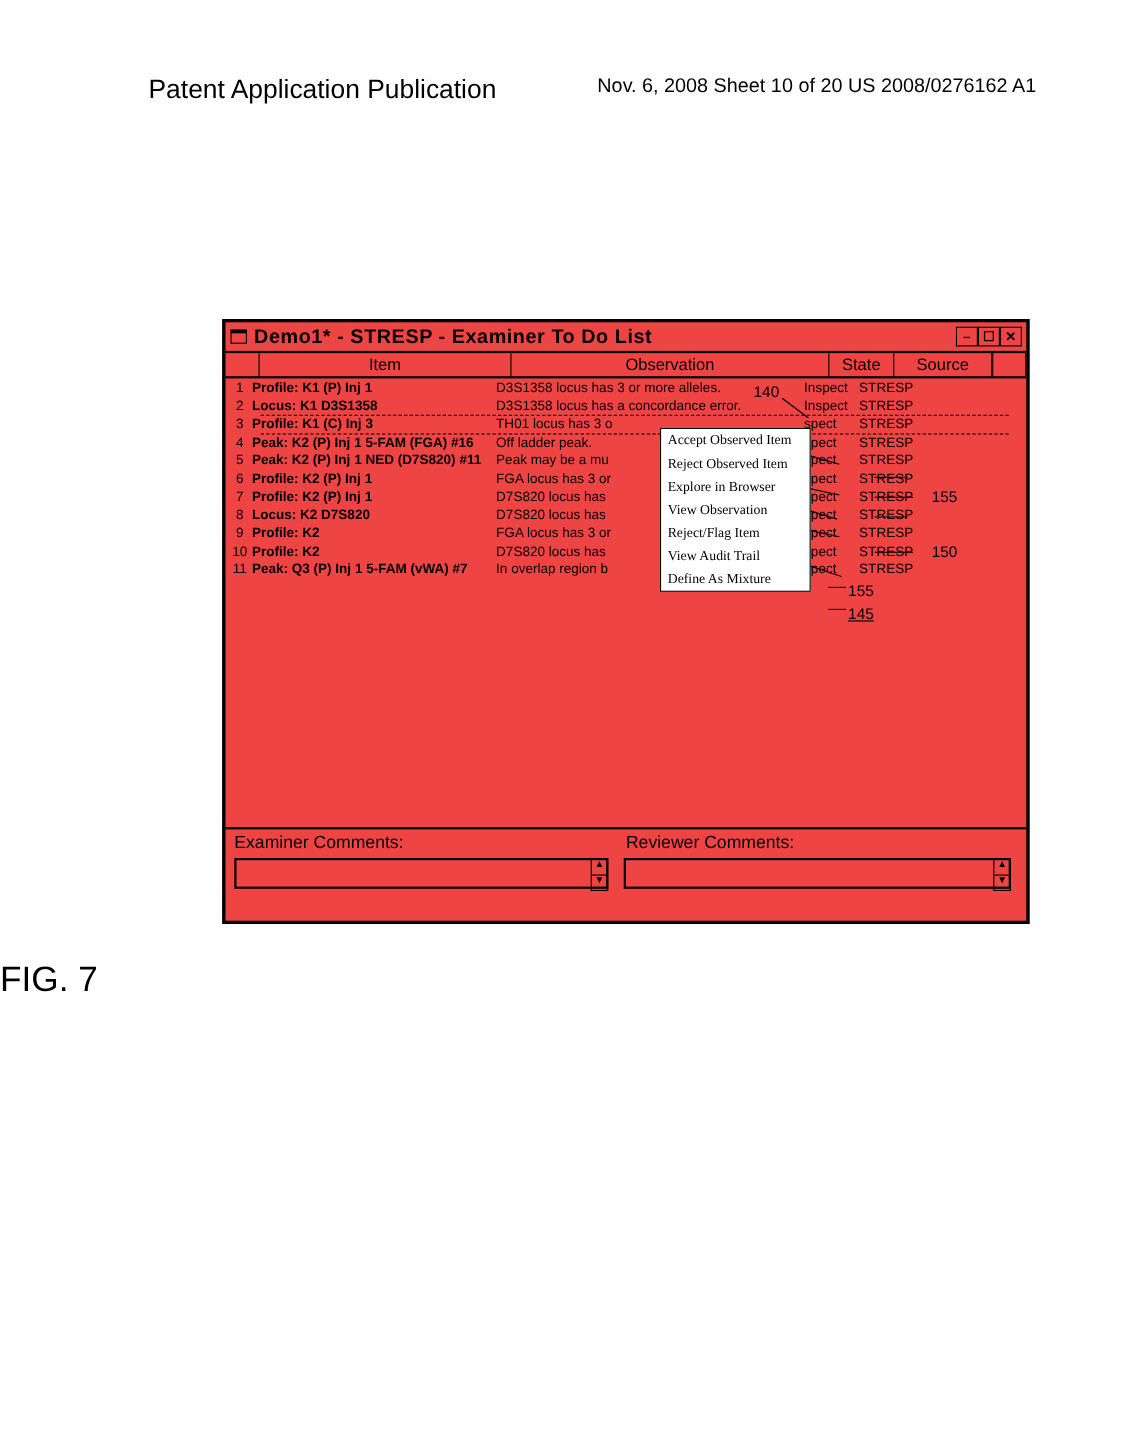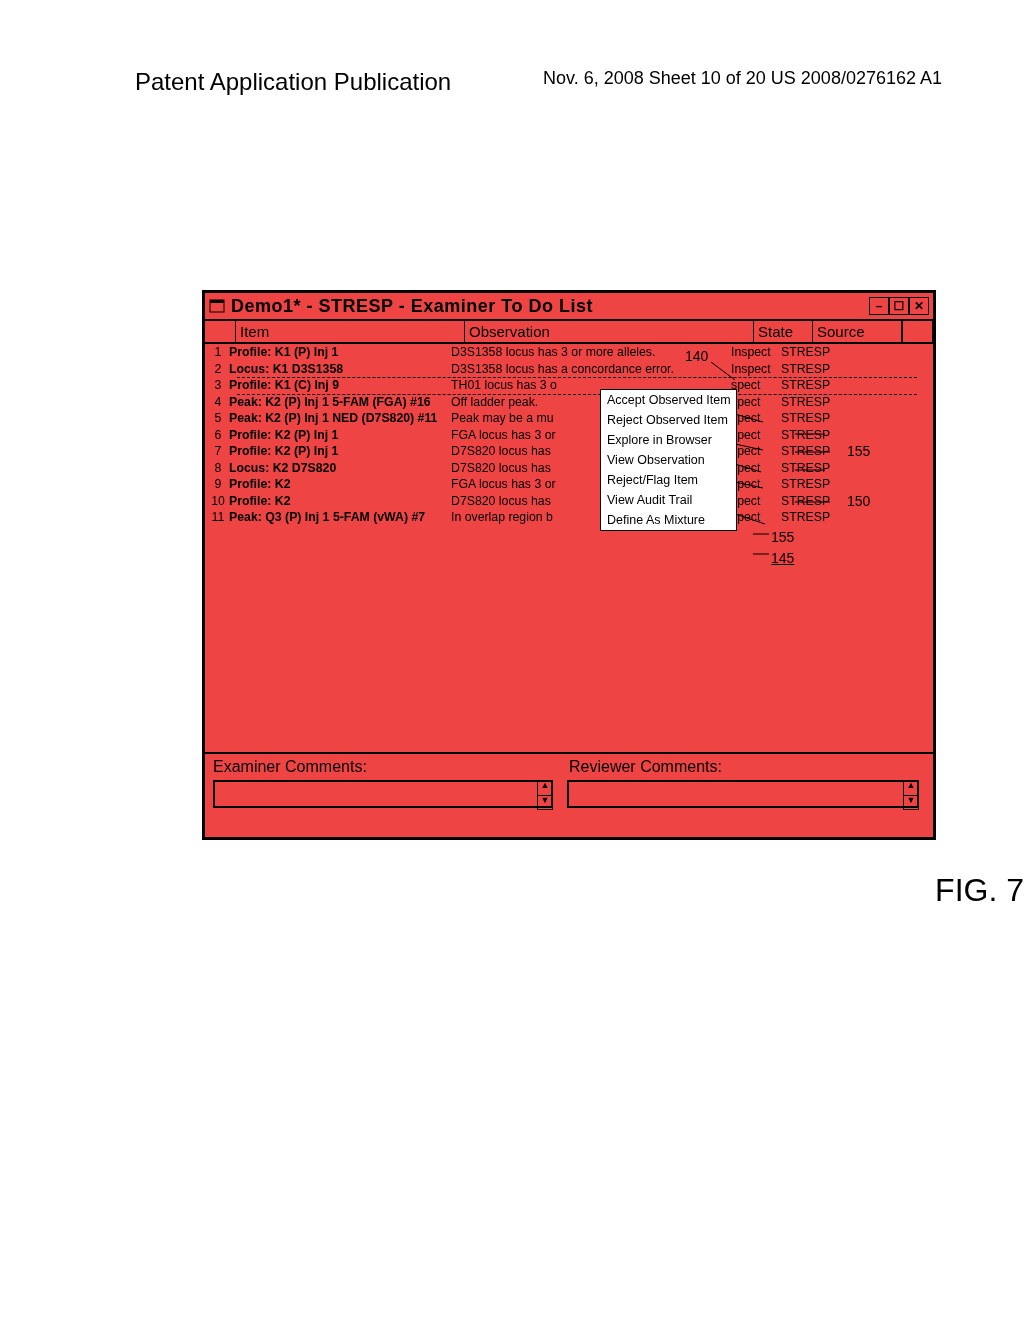--- a/index.html
+++ b/index.html
@@ -69,20 +69,21 @@
     align-items: center;
     justify-content: center;
     font-size: 12px;
     line-height: 1;
     font-weight: bold;
   }
   .columns-header {
     display: flex;
     font-size: 15px;
     border-bottom: 2px solid #000;
+    text-align: center;
   }
   .columns-header > div {
     border-right: 1px solid #000;
     padding: 2px 4px;
   }
   .col-num { width: 22px; border-right: 1px solid #000;}
   .col-item { width: 220px; }
   .col-obs { width: 280px; }
   .col-state { width: 50px; }
   .col-source { width: 80px; border-right: none;}
@@ -122,20 +123,21 @@
     left: 395px;
     width: 135px;
     border: 1px solid #000;
     background: #fff;
     font-size: 12.5px;
     z-index: 5;
   }
   .context-menu div {
     padding: 3px 6px;
     white-space: nowrap;
+    font-family: Liberation Serif, serif;
   }
   .footer-area {
     border-top: 2px solid #000;
     padding: 4px 8px 6px 8px;
     font-size: 16px;
     height: 78px;
   }
   .footer-line1 { margin-bottom: 2px;}
   .footer-line2 { display: flex; }
   .footer-line2 .lbl { width: 356px;}
@@ -166,21 +168,21 @@
     font-size:9px;
     text-align:center;
     line-height:1;
   }
   .spin span:first-child{ border-bottom:1px solid #000;}
   .fig-label {
     position: absolute;
     top: 872px;
     left: 0;
     width: 1024px;
-    text-align: right;
+    text-align: left;
     font-size: 32px;
     font-family: Arial, sans-serif;
   }
   .callout {
     position: absolute;
     font-size: 14px;
   }
 </style>
 </head>
 <body>
@@ -228,21 +230,21 @@
           </div>
           <div class="row">
             <span class="c-num">2</span>
             <span class="c-item">Locus: K1 D3S1358</span>
             <span class="c-obs">D3S1358 locus has a concordance error.</span>
             <span class="c-state">Inspect</span>
             <span class="c-source">STRESP</span>
           </div>
           <div class="row">
             <span class="c-num">3</span>
-            <span class="c-item">Profile: K1 (C) Inj 9</span>
+            <span class="c-item">Profile: K1 (C) Inj 3</span>
             <span class="c-obs">TH01 locus has 3 o</span>
             <span class="c-state">spect</span>
             <span class="c-source">STRESP</span>
           </div>
           <div class="row">
             <span class="c-num">4</span>
             <span class="c-item">Peak: K2 (P) Inj 1 5-FAM (FGA) #16</span>
             <span class="c-obs">Off ladder peak.</span>
             <span class="c-state">spect</span>
             <span class="c-source">STRESP</span>

